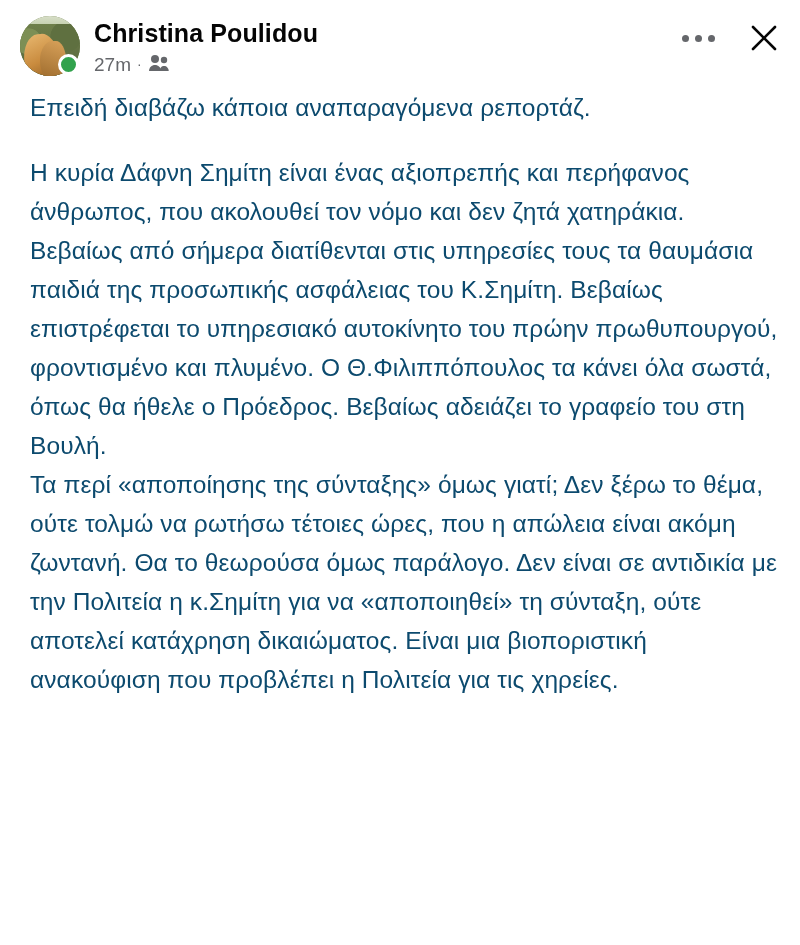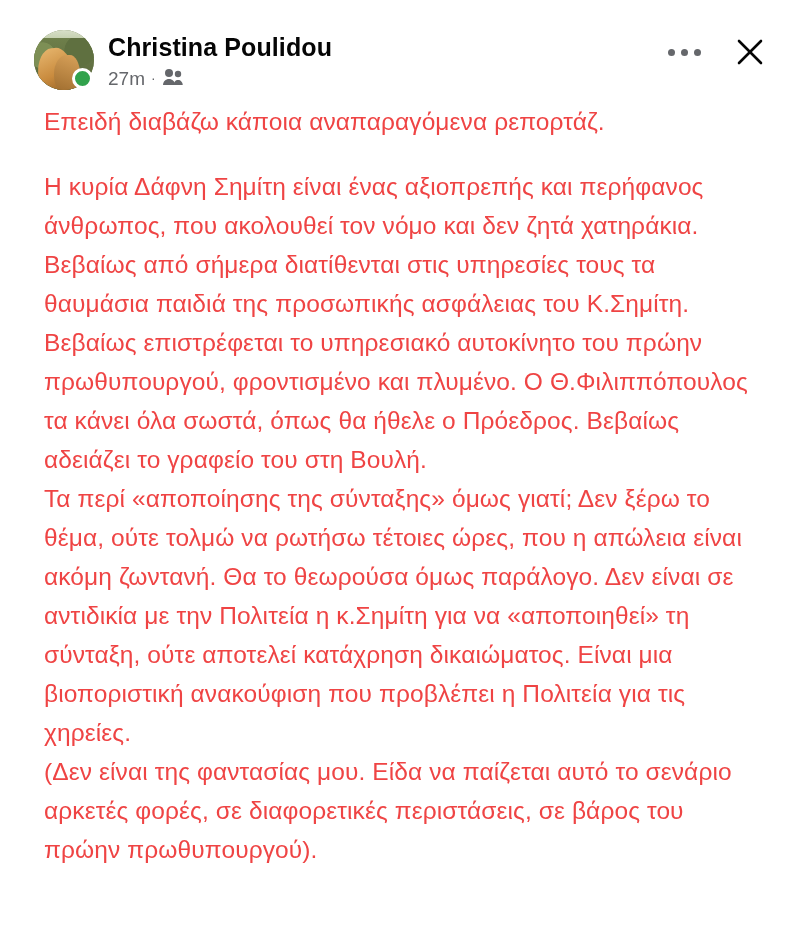--- a/index.html
+++ b/index.html
@@ -12,21 +12,21 @@
     height: 945px;
     font-family: "Liberation Sans", sans-serif;
     color: #050505;
     overflow: hidden;
   }
 
   .post {
     width: 800px;
     height: 945px;
     box-sizing: border-box;
-    padding: 16px;
+    padding: 2px;
     position: relative;
     background: #ffffff;
   }
 
   
   .post-header {
     display: flex;
     align-items: flex-start;
     padding: 12px 16px 4px 18px;
     position: relative;
@@ -162,21 +162,21 @@
     align-items: center;
     justify-content: center;
     cursor: pointer;
   }
 
   
   .post-body {
     padding: 8px 20px 0 28px;
     font-size: 24.5px;
     line-height: 39px;
-    color: #ef4444;
+    color: #0c4a6e;
     letter-spacing: 0.1px;
   }
   .post-body p {
     margin: 0;
   }
   .para-gap {
     height: 26px;
   }
   .block {
     margin: 0;
@@ -228,16 +228,15 @@
         </svg>
       </div>
     </div>
   </div>
 
   <div class="post-body">
     <p class="block">Επειδή διαβάζω κάποια αναπαραγόμενα ρεπορτάζ.</p>
     <div class="para-gap"></div>
     <p class="block">Η κυρία Δάφνη Σημίτη είναι ένας αξιοπρεπής και περήφανος άνθρωπος, που ακολουθεί τον νόμο και δεν ζητά χατηράκια. Βεβαίως από  σήμερα διατίθενται στις υπηρεσίες τους τα θαυμάσια παιδιά της προσωπικής ασφάλειας του Κ.Σημίτη. Βεβαίως επιστρέφεται το υπηρεσιακό αυτοκίνητο του πρώην πρωθυπουργού, φροντισμένο και πλυμένο. Ο Θ.Φιλιππόπουλος τα κάνει όλα σωστά, όπως θα ήθελε ο Πρόεδρος. Βεβαίως αδειάζει το γραφείο του στη Βουλή.</p>
     <p class="block">Τα περί «αποποίησης της σύνταξης» όμως γιατί; Δεν ξέρω το θέμα, ούτε τολμώ να ρωτήσω τέτοιες ώρες, που η απώλεια είναι ακόμη ζωντανή. Θα το θεωρούσα όμως παράλογο. Δεν είναι σε αντιδικία με την Πολιτεία η κ.Σημίτη για να «αποποιηθεί» τη σύνταξη, ούτε αποτελεί κατάχρηση δικαιώματος. Είναι μια βιοποριστική ανακούφιση που προβλέπει η Πολιτεία για τις χηρείες.</p>
-    <p class="block">(Δεν είναι της φαντασίας μου. Είδα να παίζεται αυτό το σενάριο αρκετές φορές, σε διαφορετικές περιστάσεις, σε βάρος του πρώην πρωθυπουργού).</p>
   </div>
 
 </div>
 
 </body></html>

